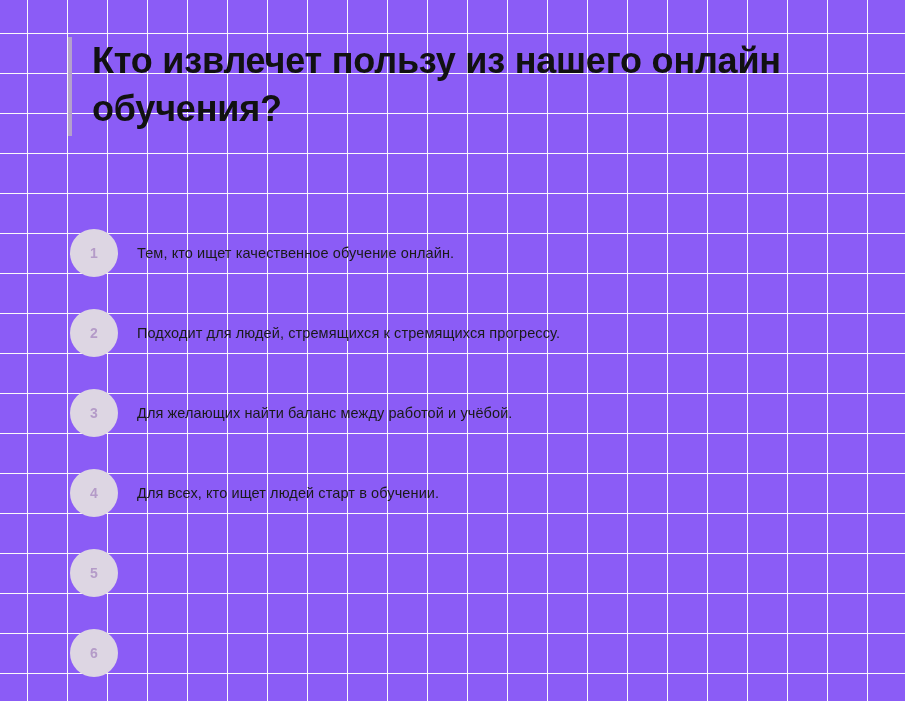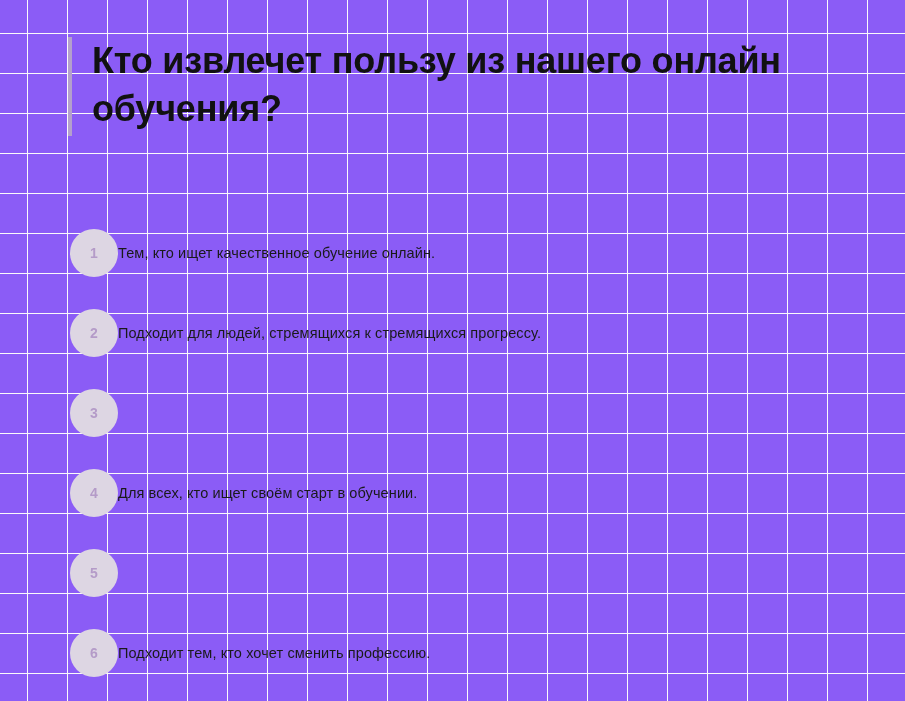--- a/index.html
+++ b/index.html
@@ -93,20 +93,21 @@
     font-family: "Liberation Sans", sans-serif;
     font-size: 14px;
     font-weight: bold;
     display: flex;
     align-items: center;
     justify-content: center;
     line-height: 1;
     user-select: none;
   }
   .bullet-text {
+    padding-left: 19px;
     font-family: "Liberation Sans", sans-serif;
     font-size: 14.5px;
     font-weight: normal;
     line-height: 20px;
     color: #1a1a1a;
     letter-spacing: 0.1px;
   }
 </style>
 </head>
 <body>
@@ -127,31 +128,31 @@
       <div class="bullet-text">Тем, кто ищет качественное обучение онлайн.</div>
     </li>
 
     <li class="bullet-item">
       <div class="bullet-badge">2</div>
       <div class="bullet-text">Подходит для людей, стремящихся к стремящихся прогрессу.</div>
     </li>
 
     <li class="bullet-item">
       <div class="bullet-badge">3</div>
+      <div class="bullet-text">Для желающих найти баланс между работой и учёбой.</div>
     </li>
 
     <li class="bullet-item">
       <div class="bullet-badge">4</div>
-      <div class="bullet-text">Для всех, кто ищет своём старт в обучении.</div>
+      <div class="bullet-text">Для всех, кто ищет людей старт в обучении.</div>
     </li>
 
     <li class="bullet-item">
       <div class="bullet-badge">5</div>
     </li>
 
     <li class="bullet-item">
       <div class="bullet-badge">6</div>
-      <div class="bullet-text">Подходит тем, кто хочет сменить профессию.</div>
     </li>
 
   </ul>
 
 </div>
 
 </body></html>

